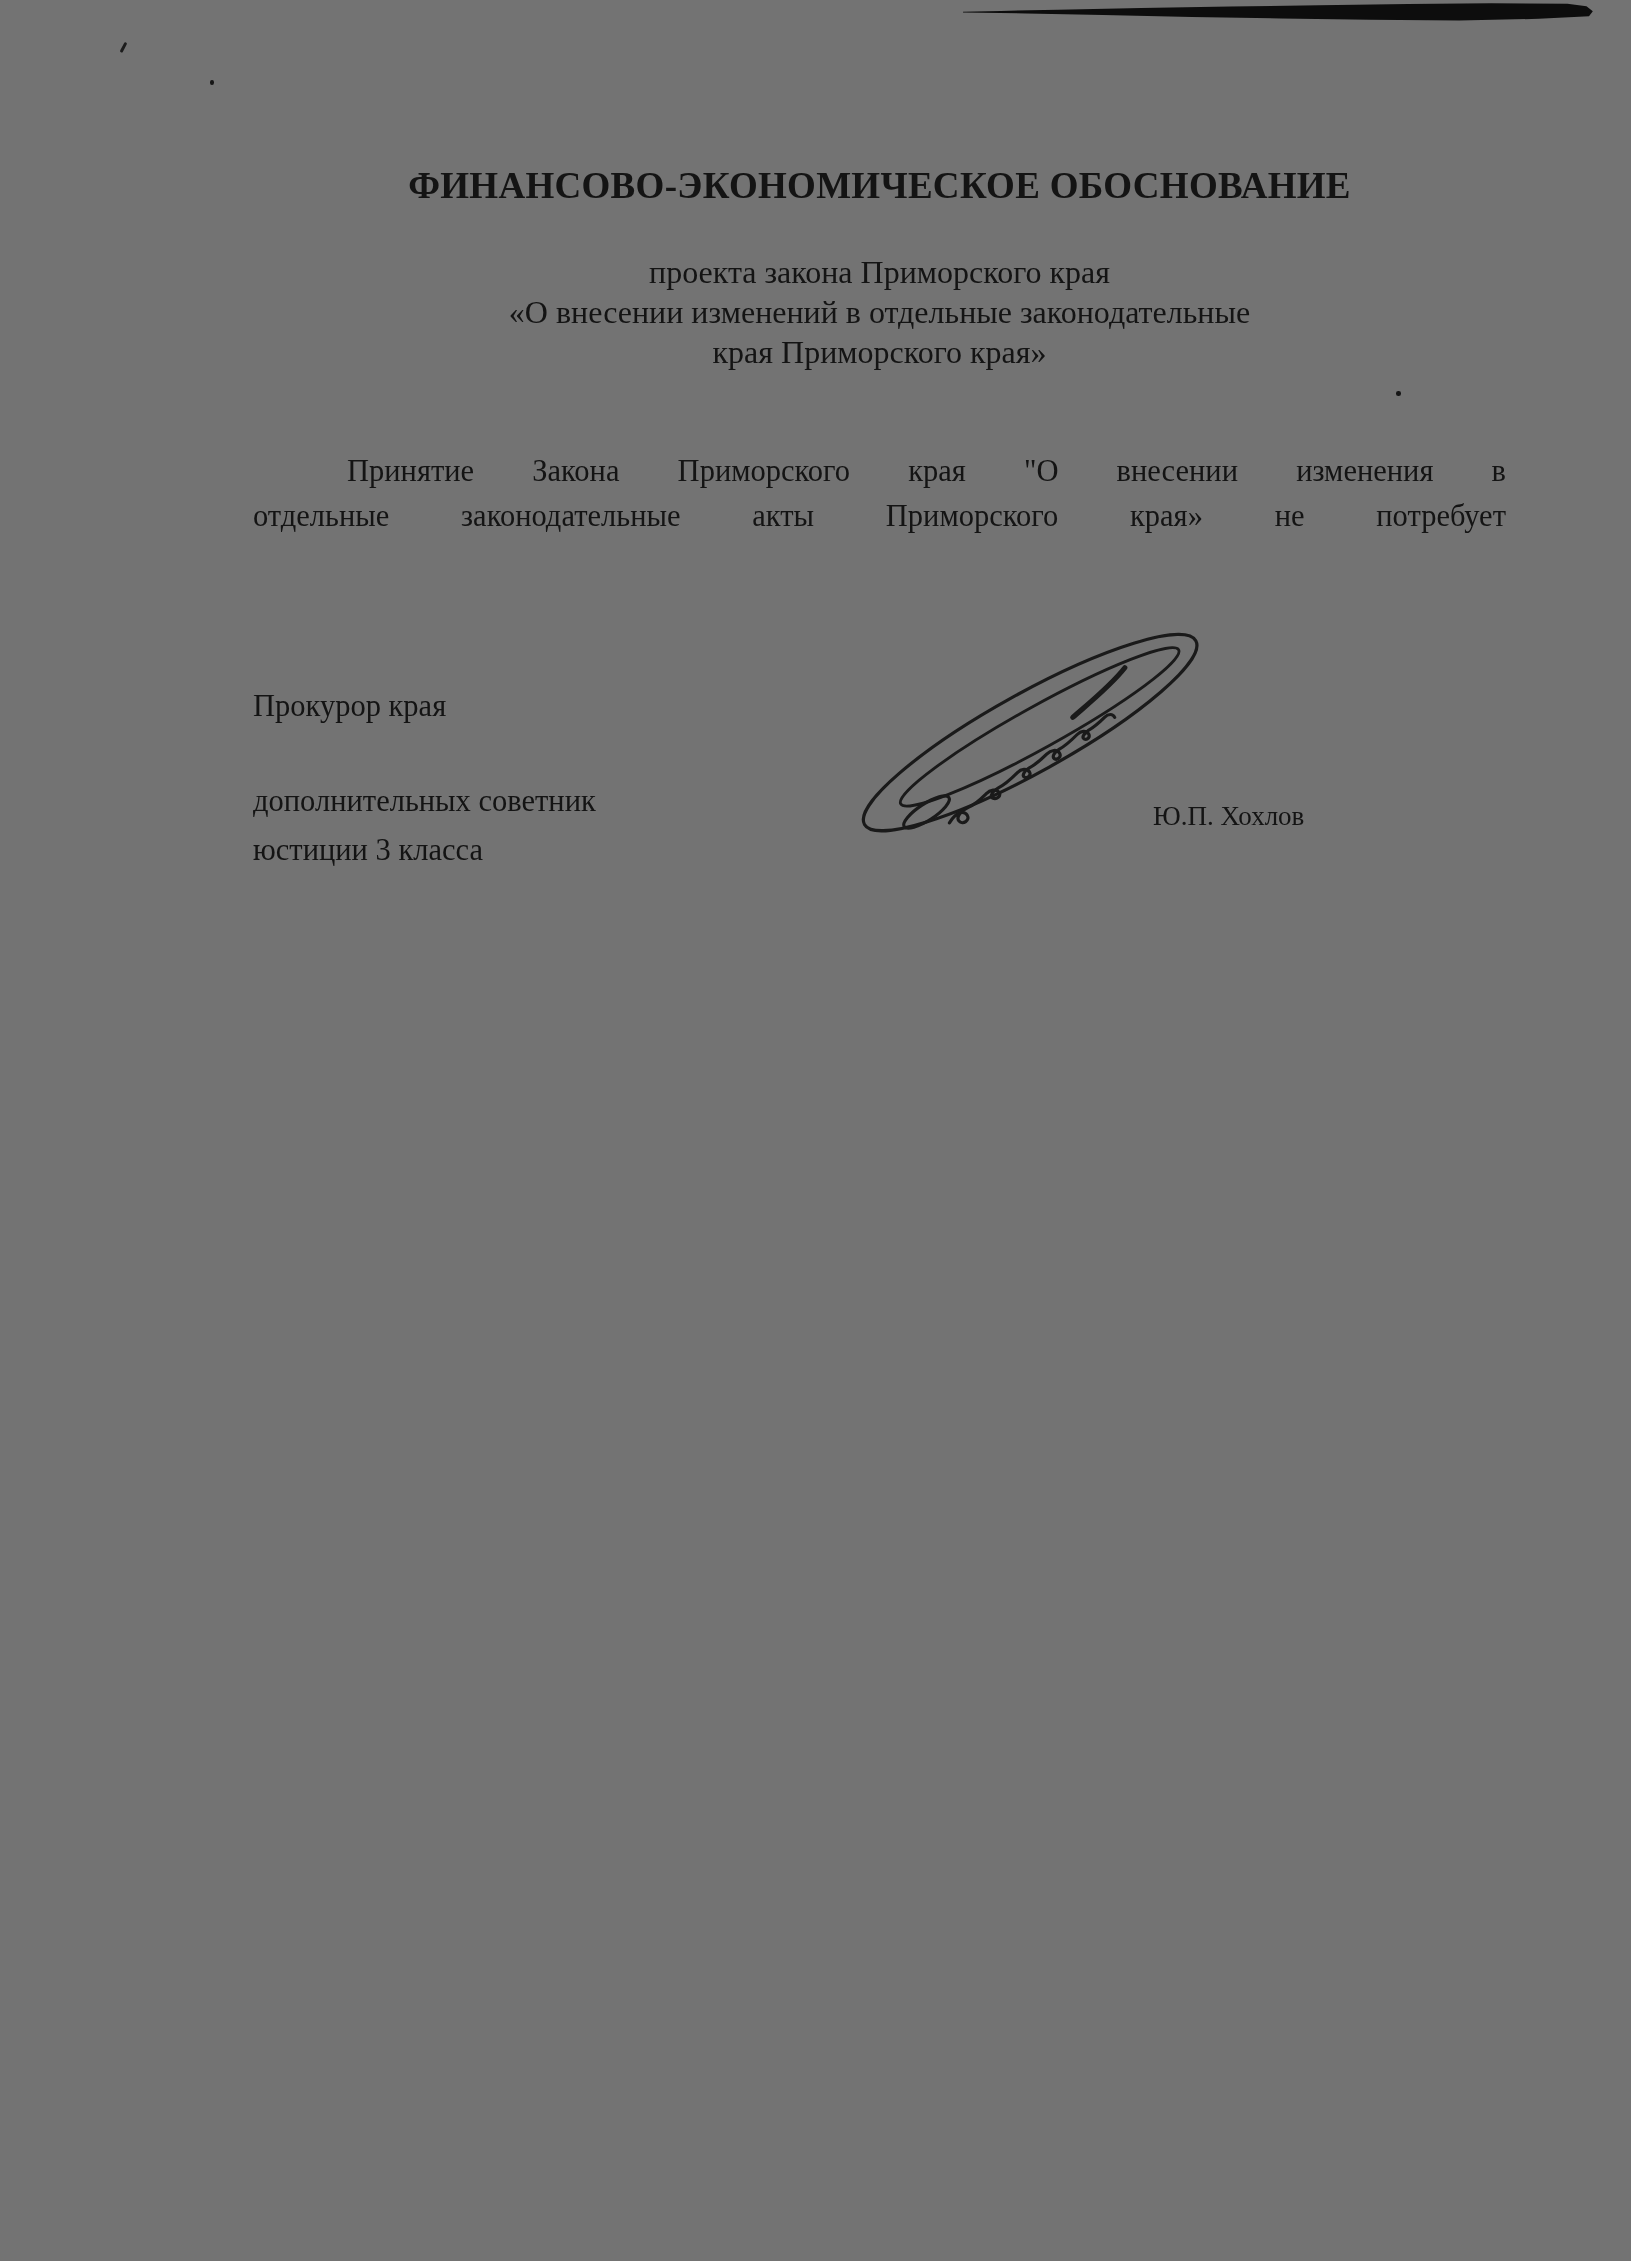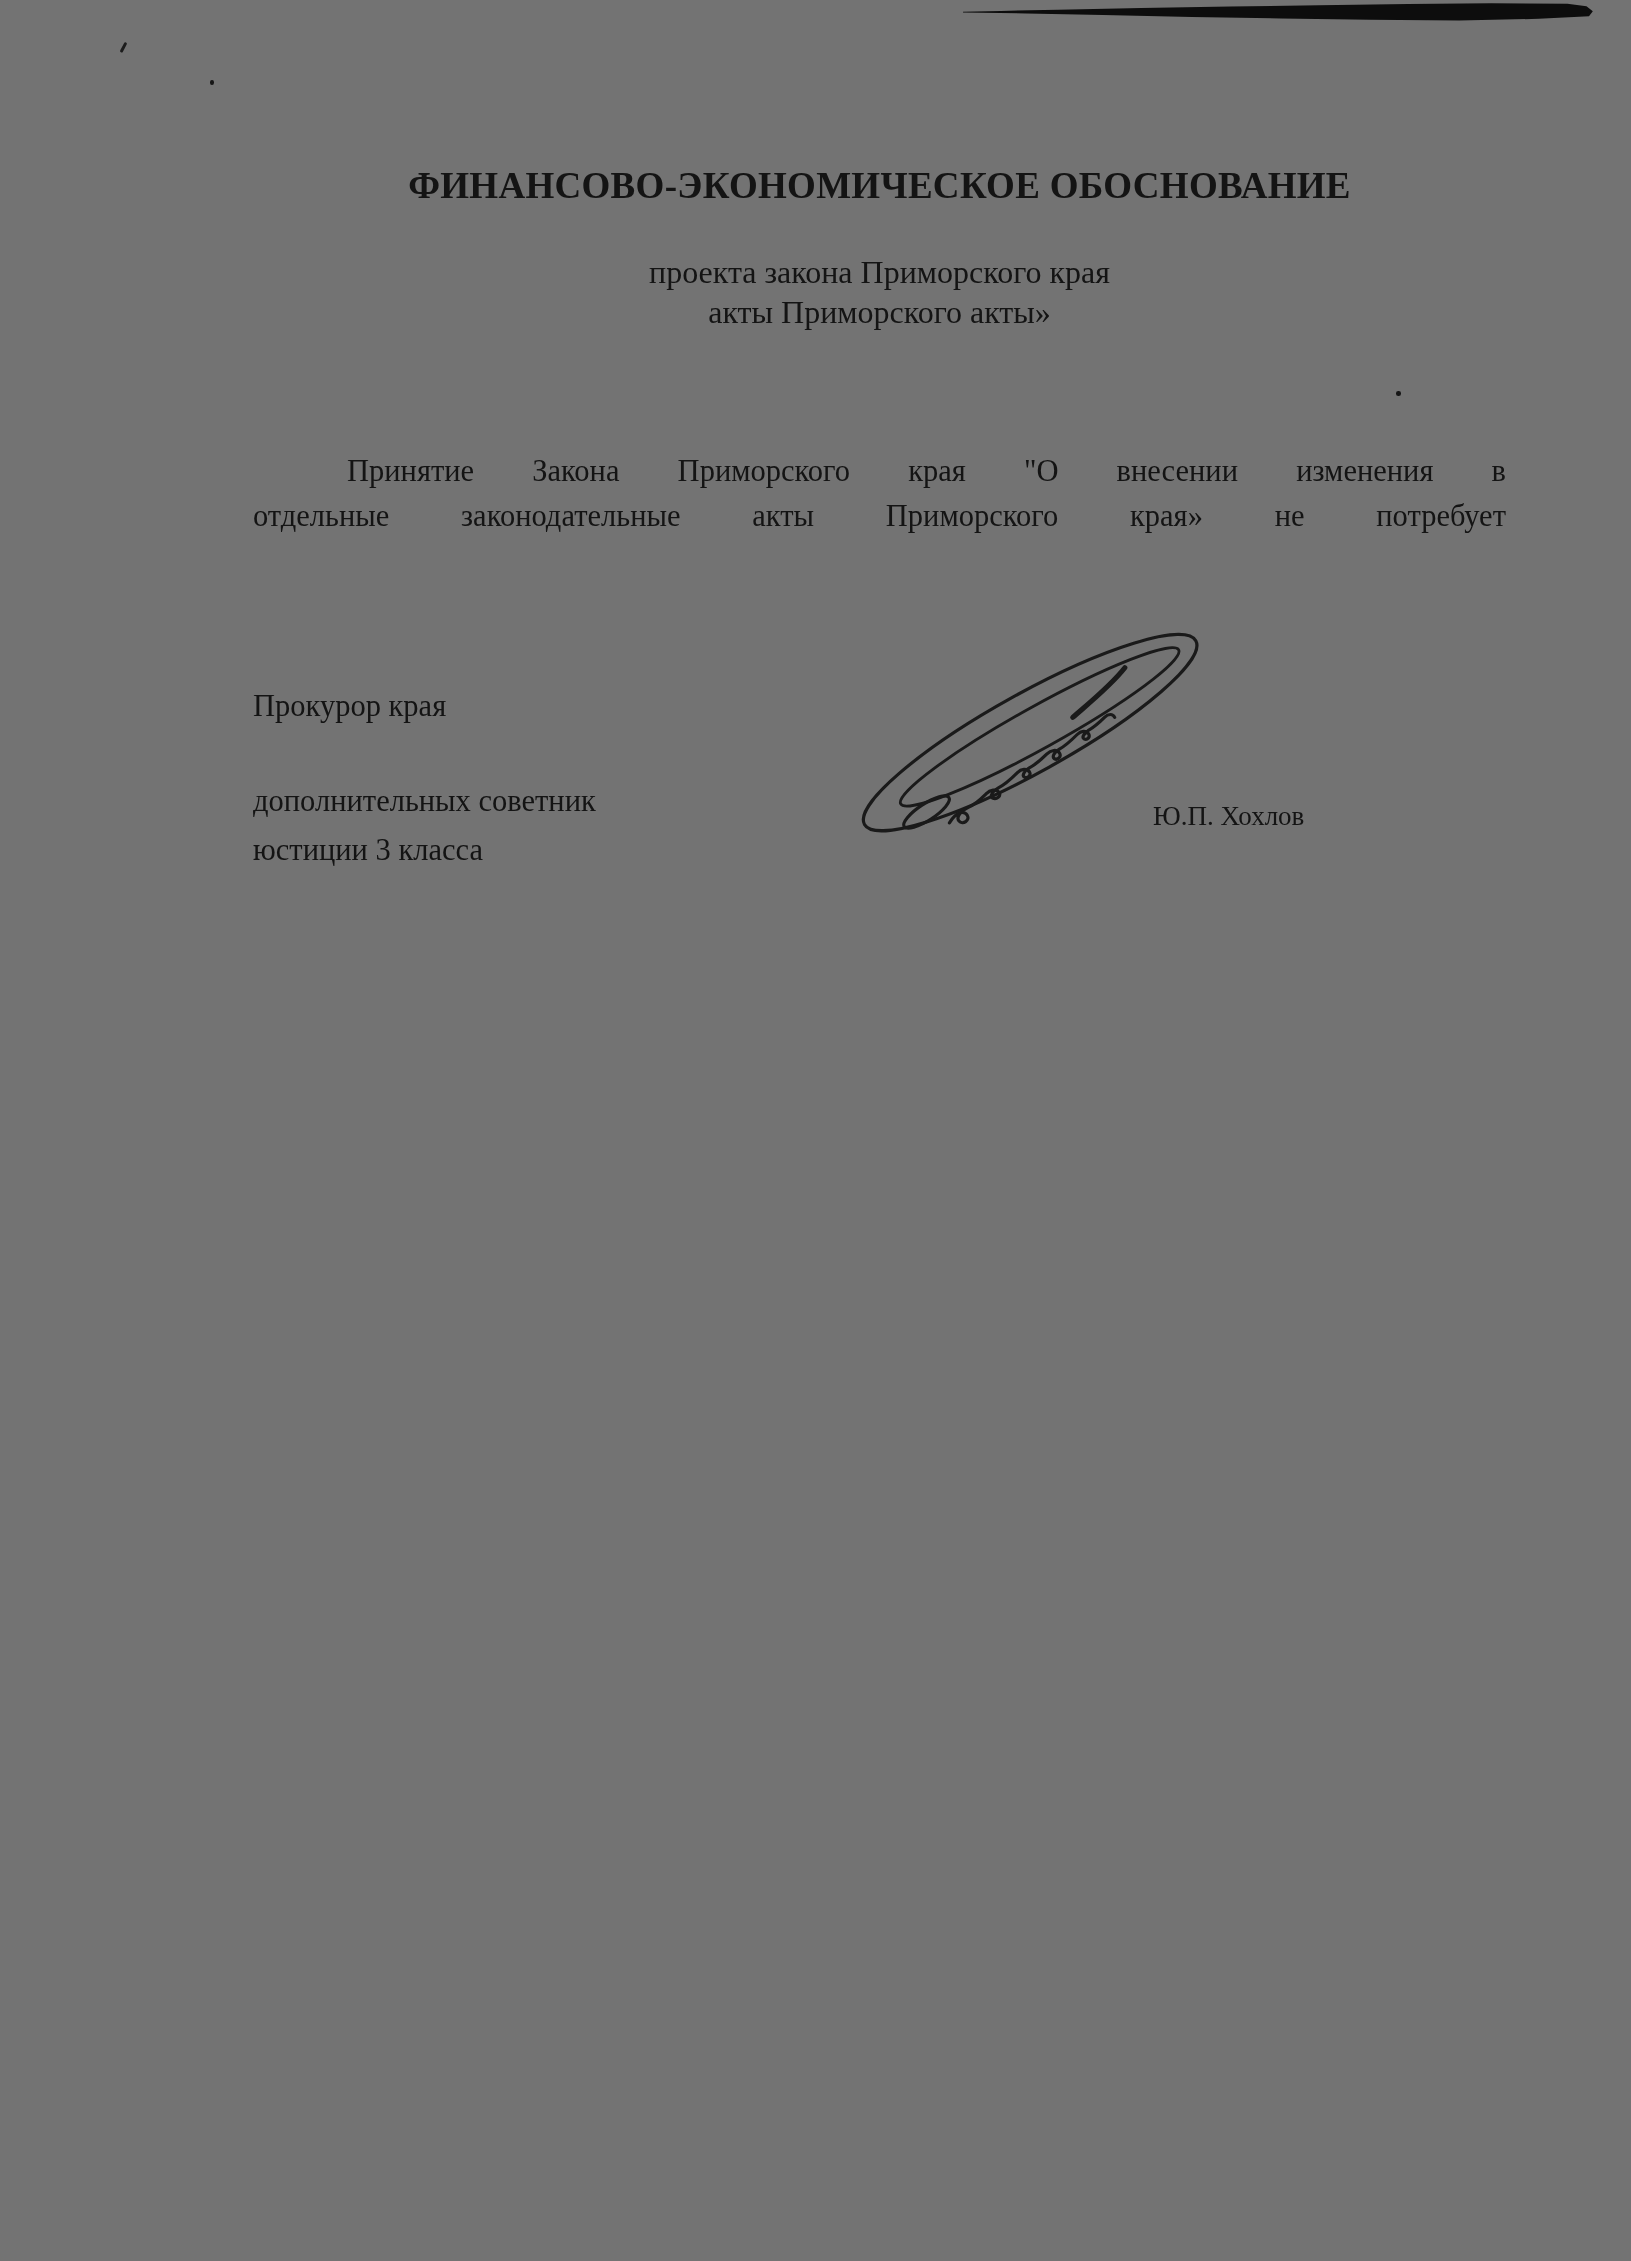--- a/index.html
+++ b/index.html
@@ -126,21 +126,22 @@
   </svg>
 
   <div class="artifact-tick"></div>
   <div class="artifact-dot dot1"></div>
   <div class="artifact-dot dot2"></div>
 
   <h1 class="title">ФИНАНСОВО-ЭКОНОМИЧЕСКОЕ ОБОСНОВАНИЕ</h1>
 
   <div class="subtitle">
     <div class="subtitle-line">проекта закона Приморского края</div>
-    <div class="subtitle-line">акты Приморского акты»</div>
+    <div class="subtitle-line">«О внесении изменений в отдельные законодательные</div>
+    <div class="subtitle-line">края Приморского края»</div>
   </div>
 
   <div class="body-par">
     <div class="body-line indent just">Принятие Закона Приморского края "О внесении изменения в</div>
     <div class="body-line just">отдельные законодательные акты Приморского края» не потребует</div>
   </div>
 
   <div class="sig-label role1">Прокурор края</div>
   <div class="sig-label role2">дополнительных советник</div>
   <div class="sig-label role3">юстиции 3 класса</div>

